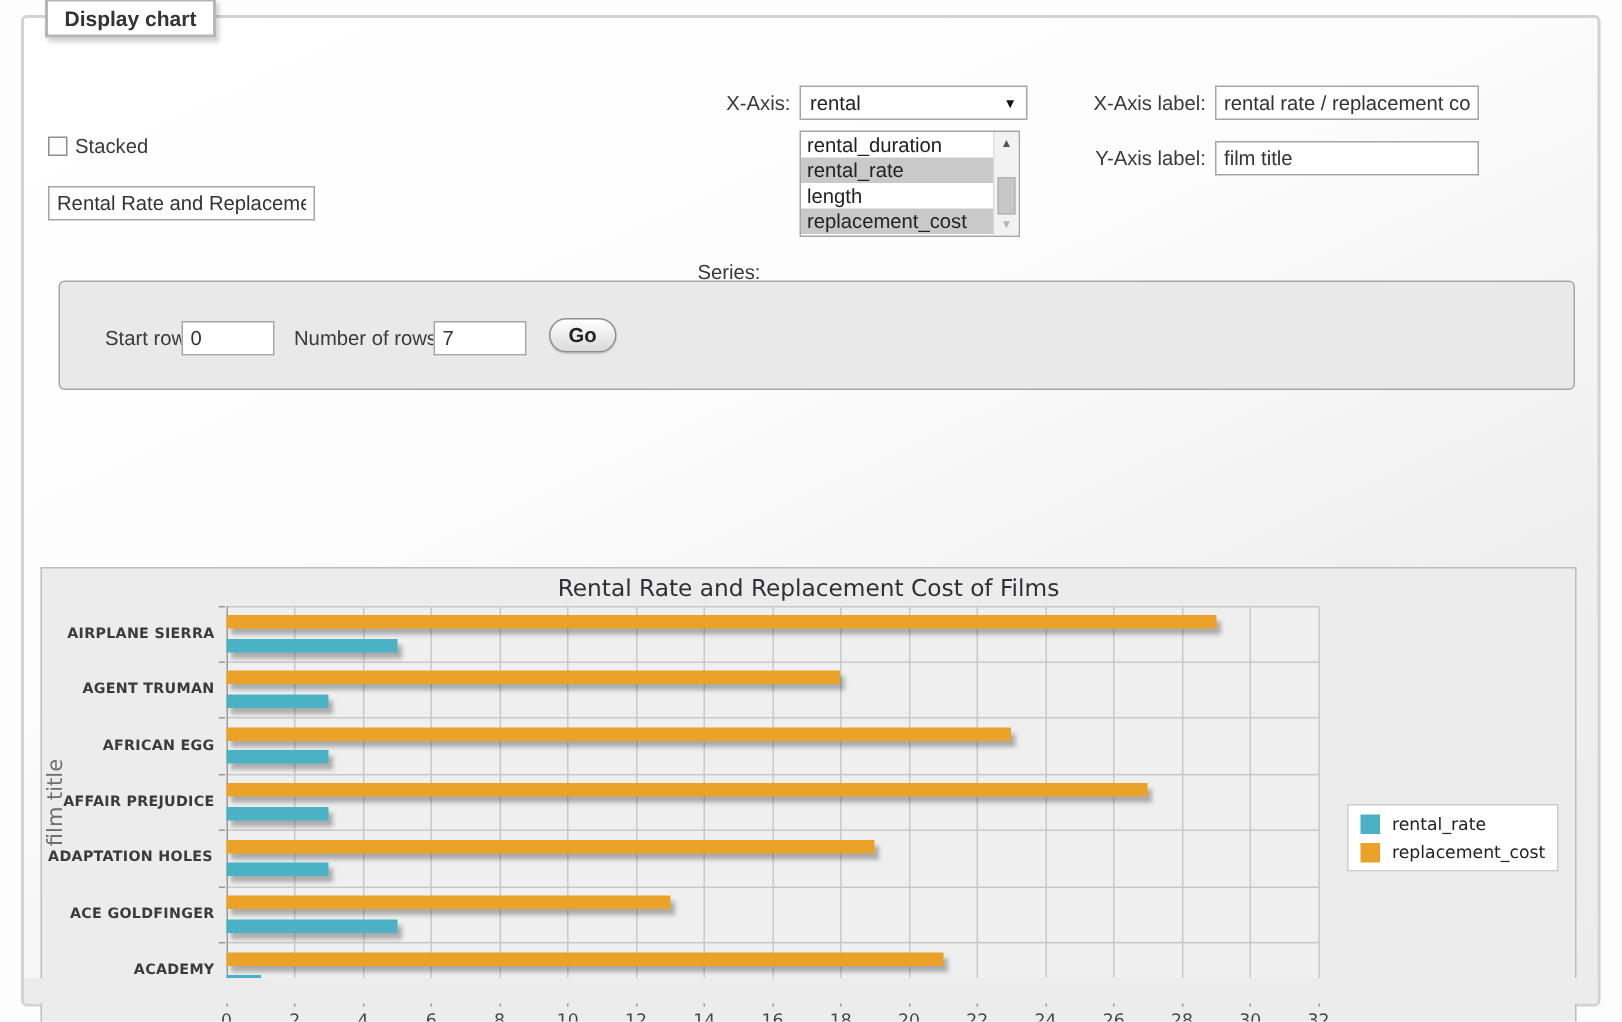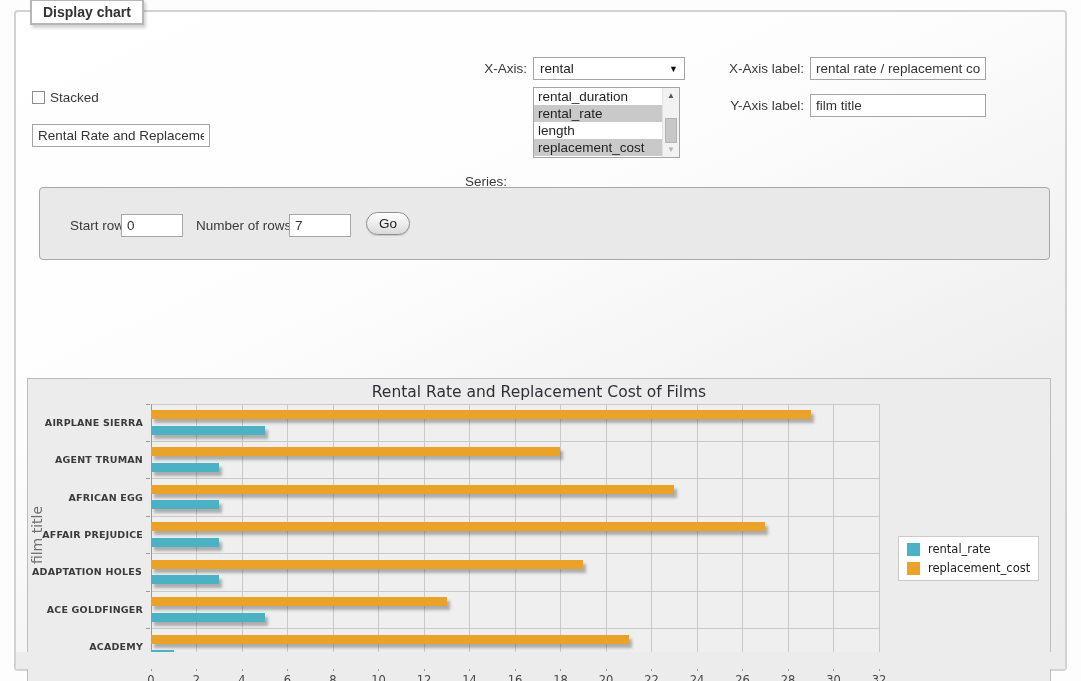--- a/index.html
+++ b/index.html
@@ -94,21 +94,21 @@
   <div class="abs lbl" style="left:698px;top:49px;width:90px;text-align:right;">X-Axis label:</div>
   <input class="abs txt" type="text" style="left: 794px; top: 45px; width: 176px;" value="rental rate / replacement cost">
   <div class="abs lbl" style="left:698px;top:86px;width:90px;text-align:right;">Y-Axis label:</div>
   <input class="abs txt" type="text" style="left: 794px; top: 82px; width: 176px;" value="film title">
 
   <div class="abs rowspanel" style="left:23px;top:175px;width:1011px;height:73px;">
     <span class="abs lbl" style="left:30px;top:30px;">Start row:</span>
     <input class="abs txt" type="text" style="left: 81px; top: 26px; width: 62px;" value="0">
     <span class="abs lbl" style="left:156px;top:30px;">Number of rows:</span>
     <input class="abs txt" type="text" style="left: 249px; top: 26px; width: 62px;" value="7">
-    <button class="abs gobtn" style="left:326px;top:24px;">Go</button>
+    <button class="abs gobtn" style="left:326px;top:24px;font-weight:bold;">Go</button>
   </div>
 
   <div class="abs chart" style="left:11px;top:295px;width:1024px;height:347px;">
     <div class="chart-title">Rental Rate and Replacement Cost of Films</div>
     <div class="plot" style="left:123px;top:25px;width:728px;height:262px;">
         <div class="gl-v" style="left: 45px;"></div>
         <div class="gl-v" style="left: 90.5px;"></div>
         <div class="gl-v" style="left: 136px;"></div>
         <div class="gl-v" style="left: 181.5px;"></div>
         <div class="gl-v" style="left: 227px;"></div>

